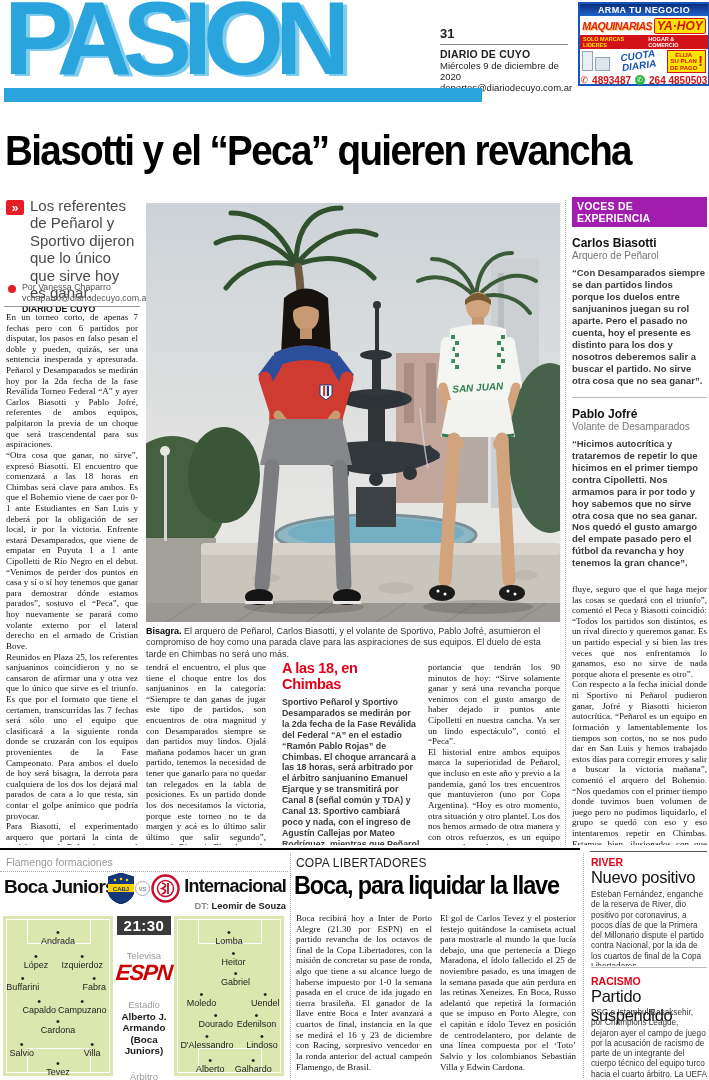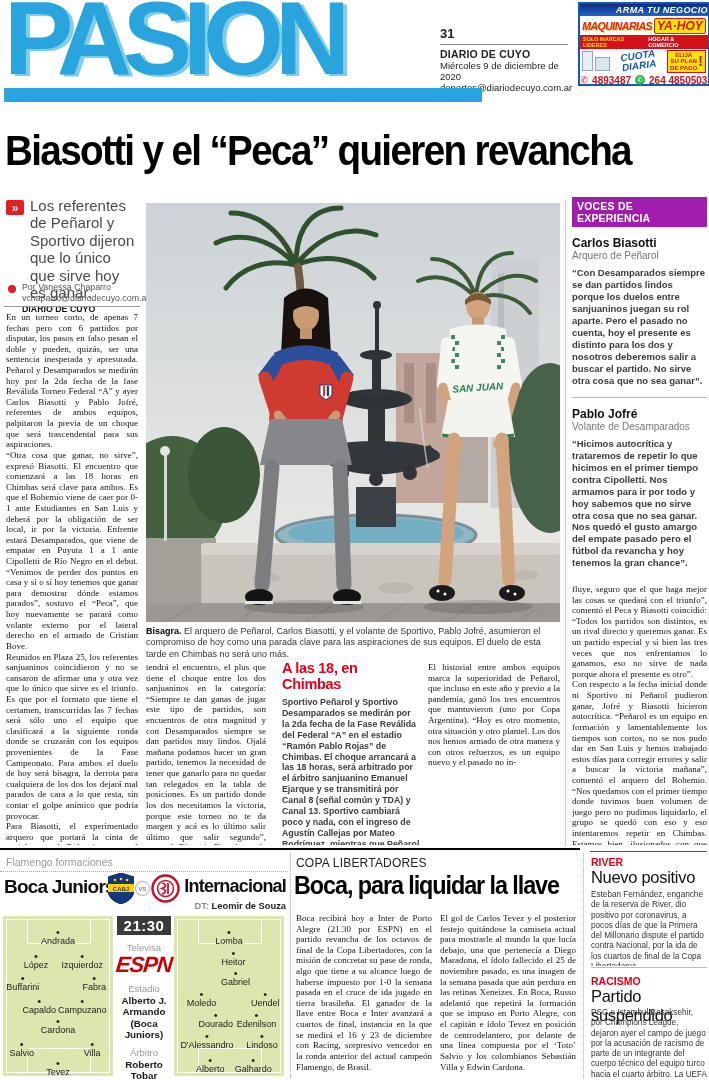--- a/index.html
+++ b/index.html
@@ -13,22 +13,22 @@
          color:#2aa4dc;text-shadow:4px 2px 0 #7fcdee;line-height:1;}
   #meta{left:440px;top:26px;width:128px;font-size:9.5px;color:#222;}
   #meta .pnum{font-size:13px;font-weight:bold;}
   #meta hr{border:none;border-top:1px solid #888;margin:3px 0;}
   #meta .paper{font-weight:bold;font-size:10.5px;letter-spacing:.2px;}
   #bluebar{left:4px;top:88px;width:478px;height:14px;background:#2aa4dc;}
 
   
   #ad{left:578px;top:2px;width:128px;height:80px;border:2px solid #1656b8;background:#fff;
       display:flex;flex-direction:column;font-family:"Liberation Sans",sans-serif;}
-  #ad .top{background:linear-gradient(#0b2e7e,#1f63c9);color:#fff;font-weight:bold;font-style:italic;
-      font-size:9px;text-align:right;padding:1px 0;letter-spacing:.4px;}
+  #ad .top{background:linear-gradient(#0b2e7e,#1f63c9);color:#fff;font-weight:bold;
+      font-size:9px;text-align:center;padding:1px 0;letter-spacing:.4px;}
   #ad .row2{display:flex;align-items:center;justify-content:center;gap:2px;padding:2px 1px 1px;}
   #ad .maq{color:#e02020;font-weight:bold;font-style:italic;font-size:10.5px;letter-spacing:-.5px;
       text-shadow:1px 1px 0 #f9d24a;}
   #ad .yahoy{background:#ffe400;border:1px solid #d31118;border-radius:2px;color:#d31118;
       font-weight:bold;font-size:12px;padding:0 2px;font-style:italic;}
   #ad .row3{background:#d31118;display:flex;justify-content:space-between;padding:1px 3px;}
   #ad .row3 .l{color:#ffe400;font-size:5.5px;font-weight:bold;}
   #ad .row3 .r{color:#fff;font-size:5.5px;font-weight:bold;}
   #ad .row4{flex:1;display:flex;align-items:center;justify-content:space-between;padding:1px 2px;}
   #ad .appl{display:flex;gap:2px;align-items:flex-end;}
@@ -107,21 +107,21 @@
   .pitch .lines{position:absolute;inset:3px;border:1px solid #fff;}
   .pitch .box{position:absolute;left:22%;width:56%;height:24px;border:1px solid #fff;}
   .pitch .box.t{top:3px;border-top:none;}
   .pitch .box.b{bottom:3px;border-bottom:none;}
   .player{position:absolute;transform:translate(-50%,0);text-align:center;
       font-size:9px;font-weight:normal;color:#222;white-space:nowrap;line-height:1;}
   .player::before{content:"•";display:block;font-size:11px;line-height:7px;margin-bottom:1px;}
   #match-centre{left:113px;top:916px;width:62px;height:164px;display:flex;flex-direction:column;
       align-items:center;text-align:center;}
   #time-box{background:#3a3a39;color:#fff;font-weight:bold;font-size:15px;padding:1px 7px;letter-spacing:.5px;}
-  .mclabel{color:#9a9a9a;font-size:9.5px;margin-top:7px;}
+  .mclabel{color:#9a9a9a;font-size:9.5px;margin-top:15px;}
   #espn{color:#cc0000;font-weight:bold;font-style:italic;font-size:22px;letter-spacing:-1px;
       transform:skewX(-6deg);line-height:1;margin-top:1px;}
   .mcvalue{font-weight:bold;font-size:9.8px;line-height:1.15;color:#1a1a1a;margin-top:1px;}
 
   #copa-kicker{left:296px;top:856px;font-size:12px;color:#222;letter-spacing:.2px;}
   #copa-headline{left:294px;top:870px;width:290px;font-size:26px;font-weight:bold;letter-spacing:-1.2px;
       transform:scaleX(.9);transform-origin:left top;white-space:nowrap;color:#000;}
   #copa-col1{left:296px;top:913px;width:136px;height:165px;}
   #copa-col2{left:440px;top:913px;width:136px;height:165px;}
 
@@ -364,20 +364,21 @@
   </div>
 
   <div class="abs serifcol" id="col2">
     <p>tendrá el encuentro, el plus que tiene el choque entre los dos sanjuaninos en la categoría: “Siempre te dan ganas de jugar este tipo de partidos, son encuentros de otra magnitud y con Desamparados siempre se dan partidos muy lindos. Ojalá mañana podamos hacer un gran partido, tenemos la necesidad de tener que ganarlo para no quedar tan relegados en la tabla de posiciones. Es un partido donde los dos necesitamos la victoria, porque este torneo no te da margen y acá es lo último salir último que salir segundo”, expresó Biasotti. El volante de Desamparados, en tanto, también manifestó la im-</p>
   </div>
   <div class="abs" id="infobox">
     <div class="ititle">A las 18, en Chimbas</div>
     <div class="ibody">Sportivo Peñarol y Sportivo Desamparados se medirán por la 2da fecha de la Fase Reválida del Federal “A” en el estadio “Ramón Pablo Rojas” de Chimbas. El choque arrancará a las 18 horas, será arbitrado por el árbitro sanjuanino Emanuel Ejarque y se transmitirá por Canal 8 (señal común y TDA) y Canal 13. Sportivo cambiará poco y nada, con el ingreso de Agustín Callejas por Mateo Rodríguez, mientras que Peñarol no presentará variantes con respecto a quienes vienen de caer ante Estudiantes SL.</div>
   </div>
   <div class="abs serifcol" id="col3">
+    <p>portancia que tendrán los 90 minutos de hoy: “Sirve solamente ganar y será una revancha porque venimos con el gusto amargo de haber dejado ir puntos ante Cipolletti en nuestra cancha. Va ser un lindo espectáculo”, contó el “Peca”.</p>
     <p>El historial entre ambos equipos marca la superioridad de Peñarol, que incluso en este año y previo a la pandemia, ganó los tres encuentros que mantuvieron (uno por Copa Argentina). “Hoy es otro momento, otra situación y otro plantel. Los dos nos hemos armado de otra manera y con otros refuerzos, es un equipo nuevo y el pasado no in-</p>
   </div>
   <div class="abs serifcol" id="col4">
     <p>fluye, seguro que el que haga mejor las cosas se quedará con el triunfo”, comentó el Peca y Biasotti coincidió: “Todos los partidos son distintos, es un rival directo y queremos ganar. Es un partido especial y si bien las tres veces que nos enfrentamos lo ganamos, eso no sirve de nada porque ahora el presente es otro”.</p>
     <p>Con respecto a la fecha inicial donde ni Sportivo ni Peñarol pudieron ganar, Jofré y Biasotti hicieron autocrítica. “Peñarol es un equipo en formación y lamentablemente los tiempos son cortos, no se nos pudo dar en San Luis y hemos trabajado estos días para corregir errores y salir a buscar la victoria mañana”, comentó el arquero del Bohemio. “Nos quedamos con el primer tiempo donde tuvimos buen volumen de juego pero no pudimos liquidarlo, el grupo se quedó con eso y eso intentaremos repetir en Chimbas. Estamos bien, ilusionados con que mañana daremos el golpe que necesitamos”, sostuvo Jofré.</p>
 
   </div>
 
   <div class="abs" id="rule-bottom"></div>
   <div class="abs" id="vrule-f"></div>

